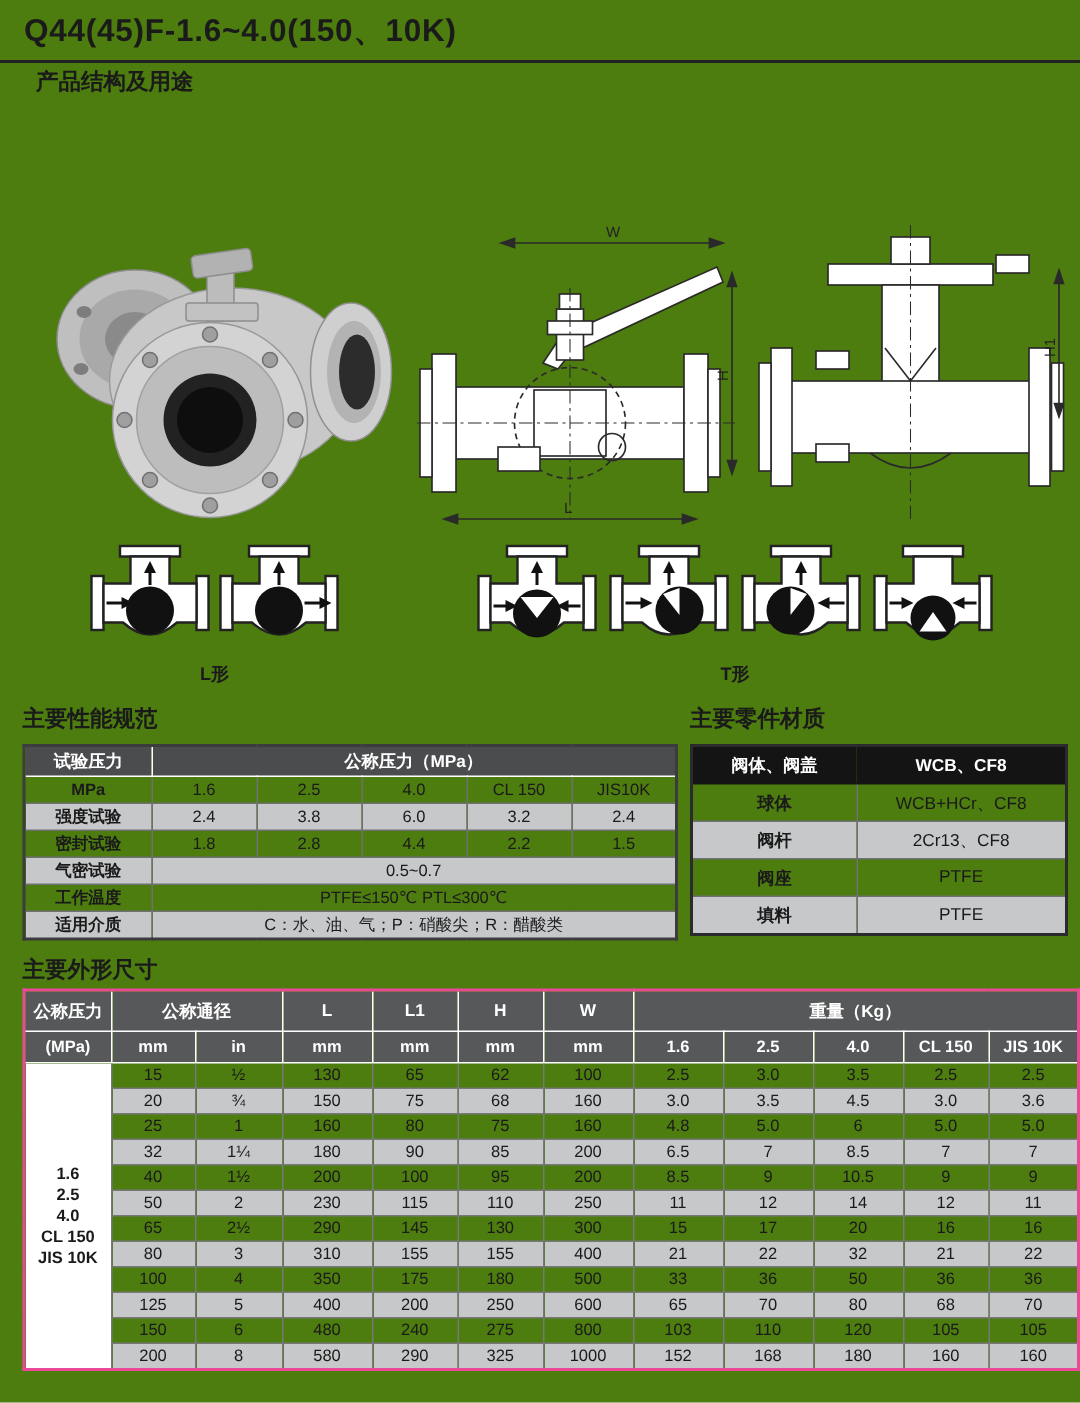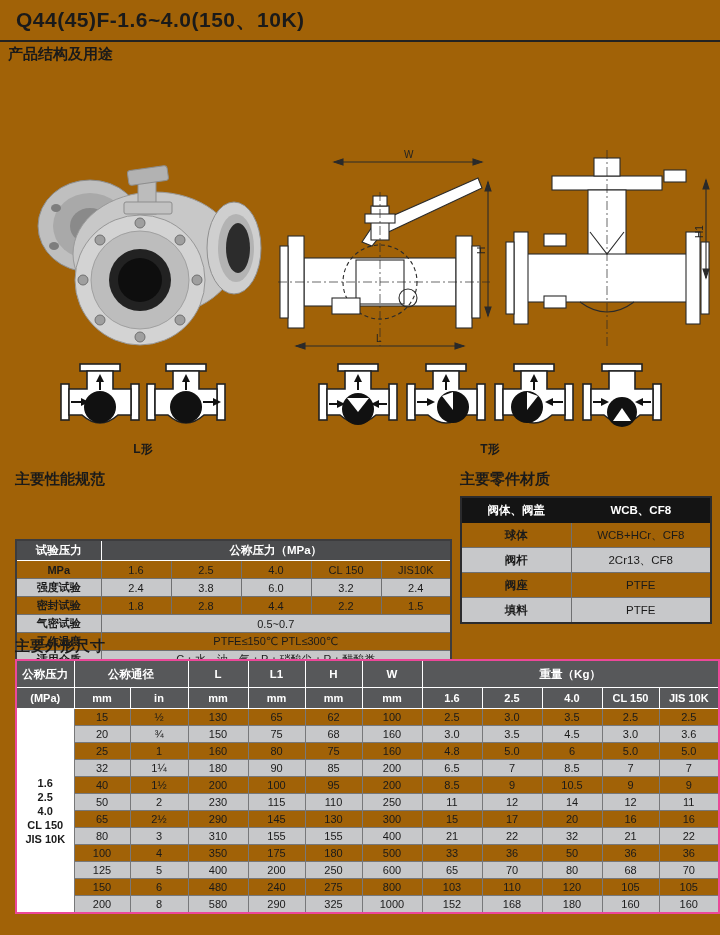--- a/index.html
+++ b/index.html
@@ -1,17 +1,17 @@
 <!DOCTYPE html>
 <html><head>
 <meta charset="utf-8">
 <style>
   html,body{margin:0;padding:0;background:#e8e8e8;}
   .page{
-    position:relative;width:720px;height:935px;background:#a16207;
+    position:relative;width:720px;height:935px;background:#4d7c0f;
     font-family:"Liberation Sans","DejaVu Sans",sans-serif;color:#1a1a1a;
     overflow:hidden;margin:0 auto;
   }
   .abs{position:absolute;}
   .doc-title{left:16px;top:6px;font-size:21px;font-weight:bold;letter-spacing:0.5px;}
   .title-rule{left:0;top:40px;width:720px;border-top:2px solid #222;height:0;}
   .sec-head{font-size:15px;font-weight:bold;}
   .intro-body{
     left:16px;top:66px;width:688px;font-size:12.5px;line-height:22px;
     text-align:justify;text-indent:2em;
@@ -43,21 +43,21 @@
   .dims td.pressure-cell{background:#fff;font-weight:bold;line-height:14px;font-size:11px;}
 </style>
 </head>
 <body>
 
 <div class="page">
 
   <div class="abs doc-title">Q44(45)F-1.6~4.0(150、10K)</div>
   <div class="abs title-rule"></div>
 
-  <div class="abs sec-head" style="left:8px;top:45px;text-align:right;">产品结构及用途</div>
+  <div class="abs sec-head" style="left:24px;top:45px;text-align:right;">产品结构及用途</div>
 
   <svg width="0" height="0" style="position:absolute">
     <defs>
       <g id="fbody" stroke="#222" stroke-width="1.6" fill="#fff">
         <rect x="20" y="2" width="40" height="7"></rect>
         <rect x="1" y="22" width="8" height="36"></rect>
         <rect x="71" y="22" width="8" height="36"></rect>
         <path d="M9 27 H27 V9 H53 V27 H71 V53 H58 Q40 69 22 53 H9 Z"></path>
       </g>
     </defs>
@@ -200,21 +200,21 @@
     <line x1="11" y1="40" x2="21" y2="40" stroke="#111" stroke-width="2"></line>
     <polygon points="27,40 19,36 19,44" fill="#111"></polygon>
     <line x1="69" y1="40" x2="59" y2="40" stroke="#111" stroke-width="2"></line>
     <polygon points="53,40 61,36 61,44" fill="#111"></polygon>
   </svg>
 
   <div class="abs flow-label" style="left:318px;top:441px;width:344px;">T形</div>
   <div class="abs flow-label" style="left:60px;top:441px;width:166px;">L形</div>
 
   <div class="abs sec-head" style="left:15px;top:470px;">主要性能规范</div>
-  <table class="abs perf" style="left:15px;top:496px;margin-top:43px;">
+  <table class="abs perf" style="left:15px;top:496px;">
     <colgroup>
         <col style="width:85px">
         <col style="width:70px">
         <col style="width:70px">
         <col style="width:70px">
         <col style="width:70px">
         <col style="width:70px">
       </colgroup>
     <thead>
       <tr>

